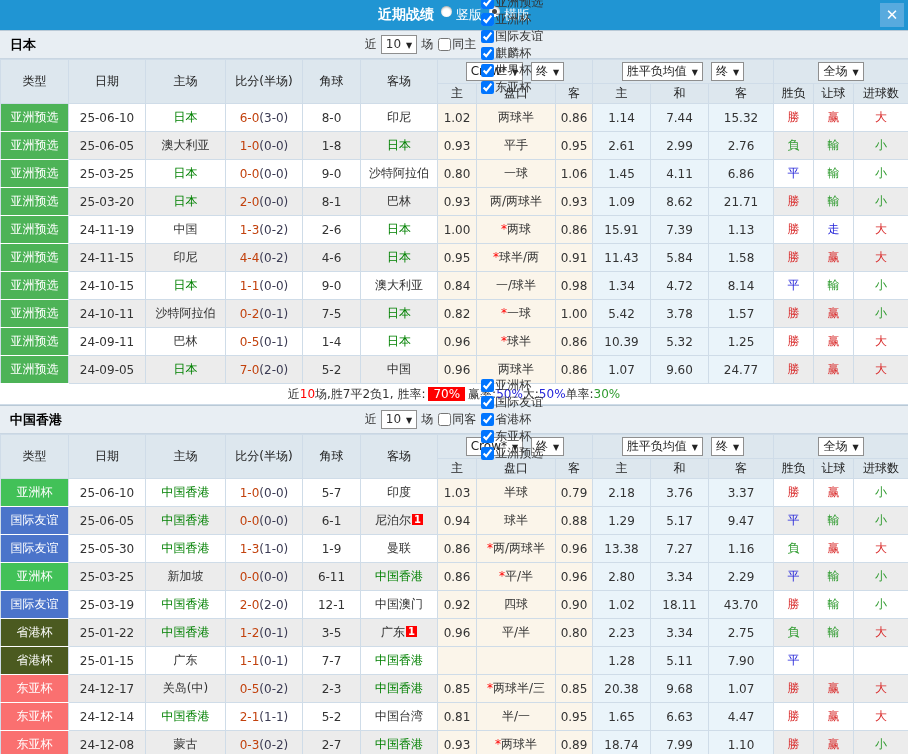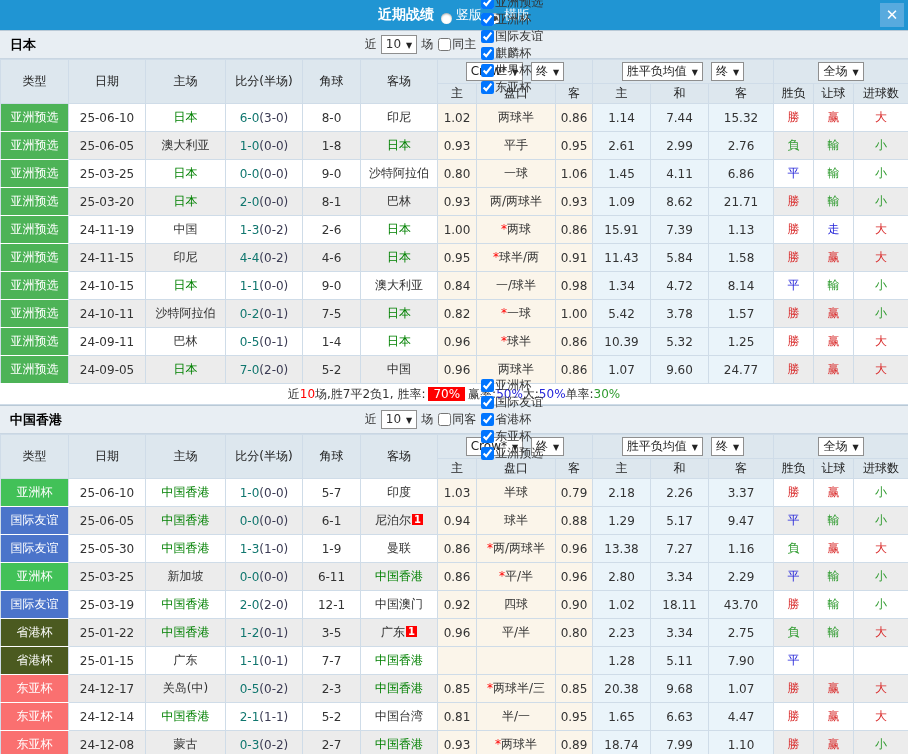--- a/index.html
+++ b/index.html
@@ -4,21 +4,21 @@
 <style>
   html,body{margin:0;padding:0}
   body{
     width:908px;height:754px;overflow:hidden;background:#fff;
     font-family:"DejaVu Sans","Liberation Sans",sans-serif;
     font-size:12px;color:#333;
   }
   
   .titlebar{height:30px;background:#2095d3;position:relative;display:flex;align-items:center;justify-content:center;color:#fff}
   .titlebar .title{font-weight:bold;font-size:14px}
-  .radio-group{display:flex;align-items:flex-end}
+  .radio-group{display:flex;align-items:flex-start}
   .radio{width:11px;height:11px;border-radius:50%;background:#fff;display:inline-block;margin:0 4px 0 7px;position:relative;box-shadow:inset 0 1px 2px rgba(0,0,0,.35);cursor:pointer}
   .radio.sel::after{content:"";position:absolute;left:3px;top:3px;width:5px;height:5px;border-radius:50%;background:#444}
   .radio-label{font-size:13px}
   .close-btn{position:absolute;right:4px;top:3px;width:24px;height:24px;background:#58aade;color:#fff;font-weight:bold;font-size:15px;text-align:center;line-height:24px;cursor:pointer}
   
   .section-header{height:27px;background:#e8eef3;border-top:1px solid #b9c9d6;border-bottom:1px solid #c9d6e2;display:flex;align-items:center;position:relative}
   .team-name{font-weight:bold;font-size:13px;margin-left:10px;position:absolute;left:0;color:#000}
   .filters{margin:0 auto;display:flex;align-items:center;white-space:nowrap}
   .filters label{display:flex;align-items:center;cursor:pointer}
   .filters input[type=checkbox]{margin:0 1px 0 5px;width:13px;height:13px}
@@ -30,21 +30,21 @@
   thead th{background:#dde7ee;font-weight:normal;color:#222}
   thead tr.hrow1 th{height:23px}
   thead tr.hrow2 th{height:19px}
   tbody td{height:27px}
   td.type{color:#fff;border-bottom:1px solid #fff;border-top:1px solid #fff}
   tr.even td.plain,tr.even td.res{background:#ececec}
   tr.odd td.plain,tr.odd td.res{background:#fff}
   td.odds{background:#fbf5ea}
   td.avg{background:#eaf4fa}
   .hl{color:#008000}
-  .score-main{color:#0f766e}
+  .score-main{color:#c2410c}
   .score-half{color:#3a3a52}
   .star{color:#f00}
   .num-badge{background:#f00;color:#fff;font-size:10px;font-weight:bold;padding:0 2px;margin-left:1px;vertical-align:1px}
   
   .summary{height:20px;display:flex;align-items:center;justify-content:center;border-bottom:1px solid #cfdce8;font-size:12px}
   .summary .seg-badge{background:#f00;color:#fff;padding:0 5px;margin:0 3px}
   .summary .seg-rt{color:#f00}
   .summary .seg-bt{color:#2626d9}
   .summary .seg-gt{color:#2f9b2f}
 </style>
@@ -424,21 +424,21 @@
           <td class="type" style="background: rgb(66, 193, 88);">亚洲杯</td>
           <td class="plain">25-06-10</td>
           <td class="plain hl">中国香港</td>
           <td class="plain"><span class="score-main">1-0</span><span class="score-half">(0-0)</span></td>
           <td class="plain">5-7</td>
           <td class="plain">印度</td>
           <td class="odds">1.03</td>
           <td class="odds">半球</td>
           <td class="odds">0.79</td>
           <td class="avg">2.18</td>
-          <td class="avg">2.26</td>
+          <td class="avg">3.76</td>
           <td class="avg">3.37</td>
           <td class="res" style="color: rgb(217, 43, 43);">勝</td>
           <td class="res" style="color: rgb(217, 43, 43);">赢</td>
           <td class="res" style="color: rgb(47, 155, 47);">小</td>
         </tr>
         <tr class="even">
           <td class="type" style="background: rgb(75, 116, 202);">国际友谊</td>
           <td class="plain">25-06-05</td>
           <td class="plain hl">中国香港</td>
           <td class="plain"><span class="score-main">0-0</span><span class="score-half">(0-0)</span></td>

